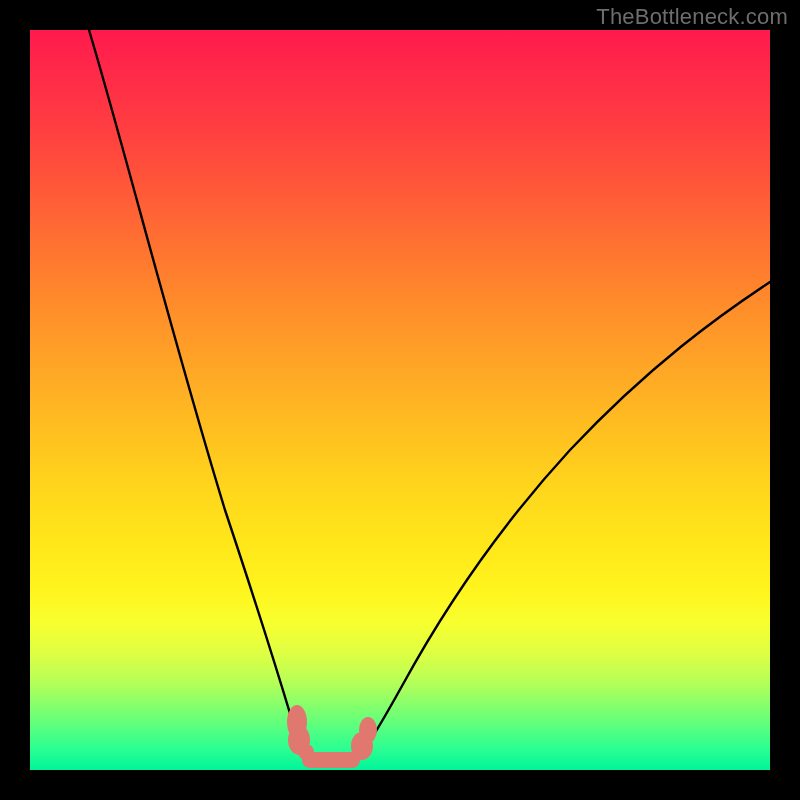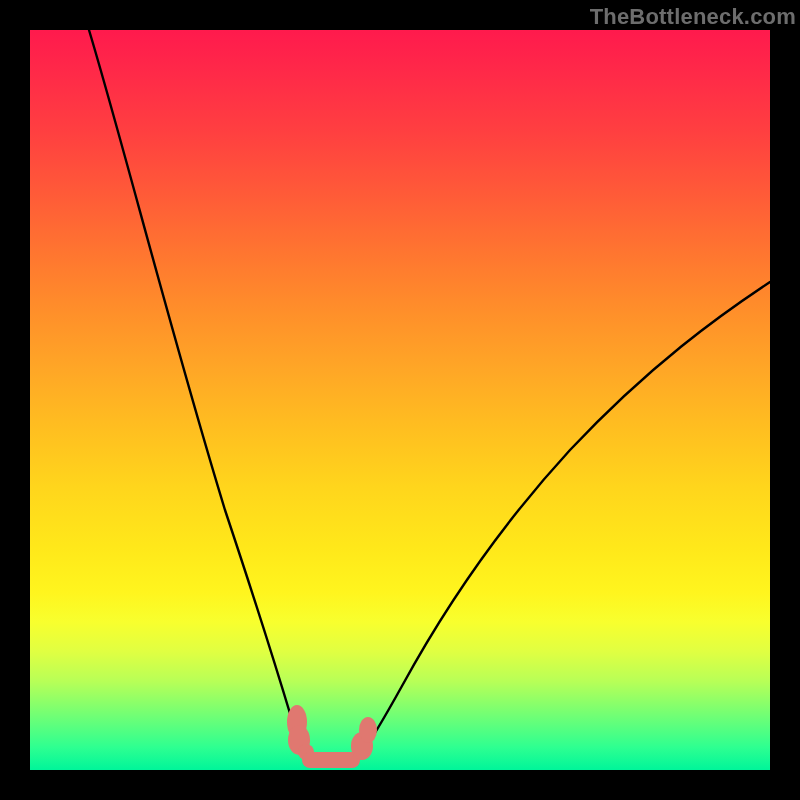--- a/index.html
+++ b/index.html
@@ -44,24 +44,24 @@
       #b8ff57 88%,
       #8aff6a 91%,
       #5cff7e 94%,
       #2dff91 97%,
       #00f59a 100%
     );
   }
   .watermark {
     position: absolute;
     top: 4px;
-    right: 4px;
+    right: 12px;
     color: #6d6d6d;
     font-size: 22px;
-    font-weight: 700;
+    font-weight: 400;
     letter-spacing: 0.2px;
     z-index: 50;
     user-select: none;
     margin-left: 48px;
   }
   svg.curve {
     position: absolute;
     top: 0;
     left: 0;
     width: 740px;

